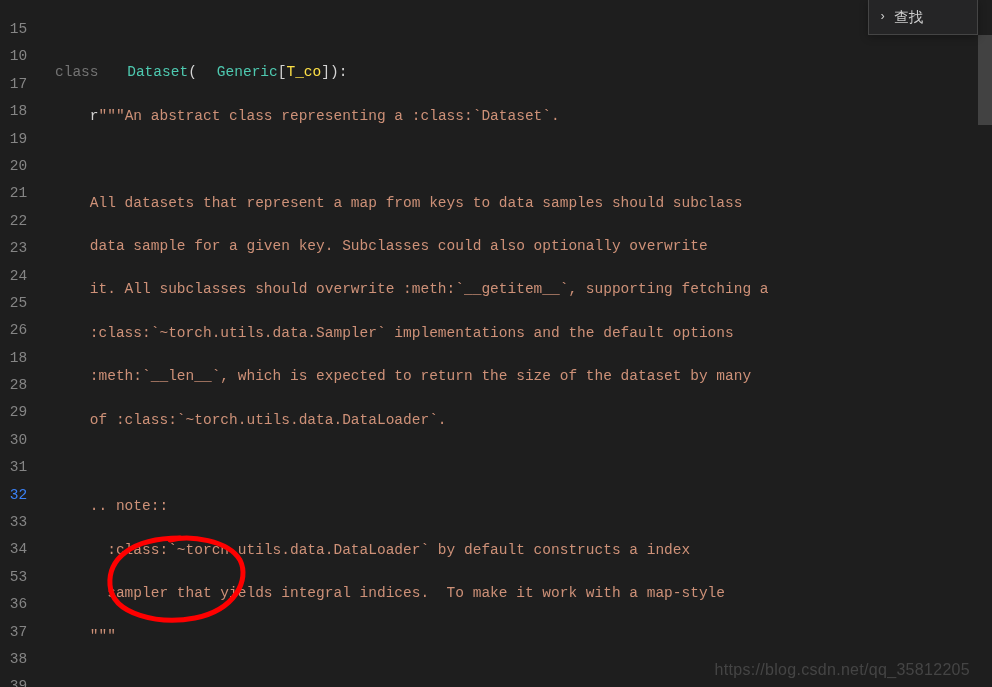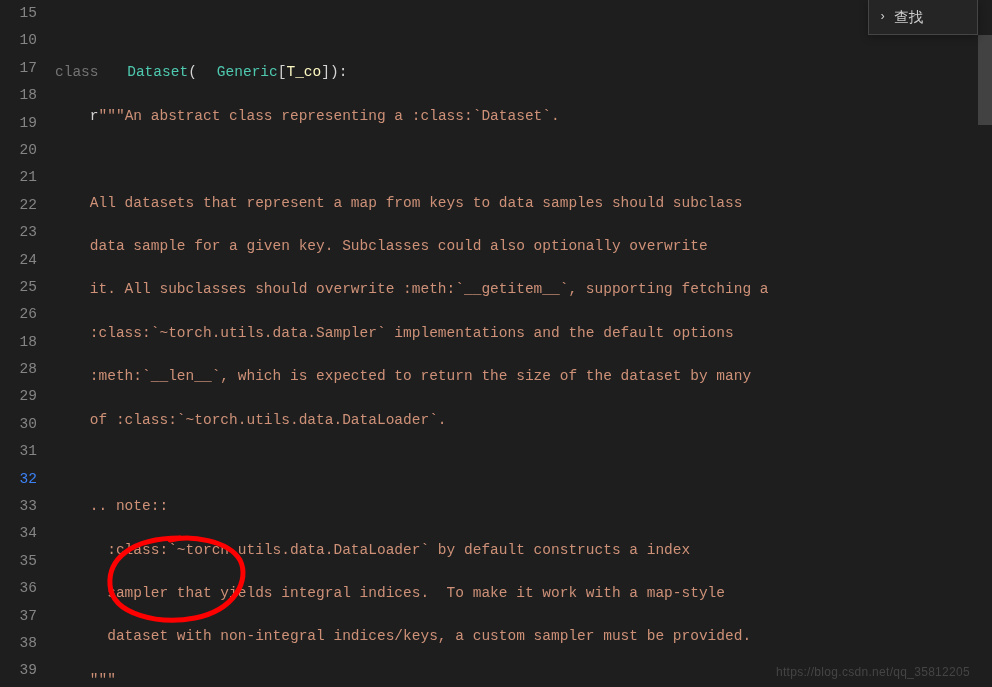--- a/index.html
+++ b/index.html
@@ -13,23 +13,23 @@
   position: relative;
   color: #d4d4d4;
 }
 .editor {
   display: flex;
   height: 100%;
 }
 .gutter {
   width: 55px;
   background: #1e1e1e;
-  text-align: right;
+  text-align: center;
   padding-right: 18px;
-  padding-top: 0;
+  padding-top: 16px;
   color: #858585;
   user-select: none;
 }
 .gutter .ln {
   height: 27.4px;
   line-height: 27.4px;
 }
 .gutter .ln.current {
   color: #3b82f6;
 }
@@ -39,21 +39,21 @@
   position: relative;
   white-space: pre;
 }
 .line {
   height: 27.4px;
   line-height: 27.4px;
   position: relative;
 }
 .kw { color: #737373; }
 .cls { color: #4ec9b0; margin-left: 20px; }
-.type { color: #fef9c3; }
+.type { color: #fde047; }
 .str { color: #ce9178; }
 .scrollbar {
   position: absolute;
   right: 0;
   top: 35px;
   width: 14px;
   height: 652px;
   background: transparent;
 }
 .scrollbar-thumb {
@@ -89,21 +89,21 @@
   top: 530px;
   width: 160px;
   height: 100px;
   pointer-events: none;
 }
 .circle-annotation svg { overflow: visible; }
 .watermark {
   position: absolute;
   right: 22px;
   bottom: 8px;
-  font-size: 12px;
+  font-size: 16px;
   color: #555;
   opacity: 0.7;
   font-family: sans-serif;
   letter-spacing: 0.3px;
 }
 </style>
 </head>
 <body>
 
 <div class="editor">
@@ -121,42 +121,41 @@
       <div class="ln">25</div>
       <div class="ln">26</div>
       <div class="ln">18</div>
       <div class="ln">28</div>
       <div class="ln">29</div>
       <div class="ln">30</div>
       <div class="ln">31</div>
       <div class="ln current">32</div>
       <div class="ln">33</div>
       <div class="ln">34</div>
-      <div class="ln">35</div>
+      <div class="ln">53</div>
       <div class="ln">36</div>
       <div class="ln">37</div>
       <div class="ln">38</div>
       <div class="ln">39</div>
     </div>
   <div class="code">
 <div class="line"></div>
 <div class="line"><span class="kw">class</span> <span class="cls">Dataset</span>(<span class="cls">Generic</span>[<span class="type">T_co</span>]):</div>
 <div class="line">    <span>r</span><span class="str">"""</span><span class="str">An abstract class representing a :class:`Dataset`.</span></div>
 <div class="line"></div>
 <div class="line">    <span class="str">All datasets that represent a map from keys to data samples should subclass</span></div>
 <div class="line">    <span class="str">data sample for a given key. Subclasses could also optionally overwrite</span></div>
 <div class="line">    <span class="str">it. All subclasses should overwrite :meth:`__getitem__`, supporting fetching a</span></div>
 <div class="line">    <span class="str">:class:`~torch.utils.data.Sampler` implementations and the default options</span></div>
 <div class="line">    <span class="str">:meth:`__len__`, which is expected to return the size of the dataset by many</span></div>
 <div class="line">    <span class="str">of :class:`~torch.utils.data.DataLoader`.</span></div>
 <div class="line"></div>
 <div class="line">    <span class="str">.. note::</span></div>
 <div class="line">      <span class="str">:class:`~torch.utils.data.DataLoader` by default constructs a index</span></div>
 <div class="line">      <span class="str">sampler that yields integral indices.  To make it work with a map-style</span></div>
-<div class="line">      <span class="str">dataset with non-integral indices/keys, a custom sampler must be provided.</span></div>
 <div class="line">    <span class="str">"""</span></div>
 
 
 
 
 
 
 
 
 

